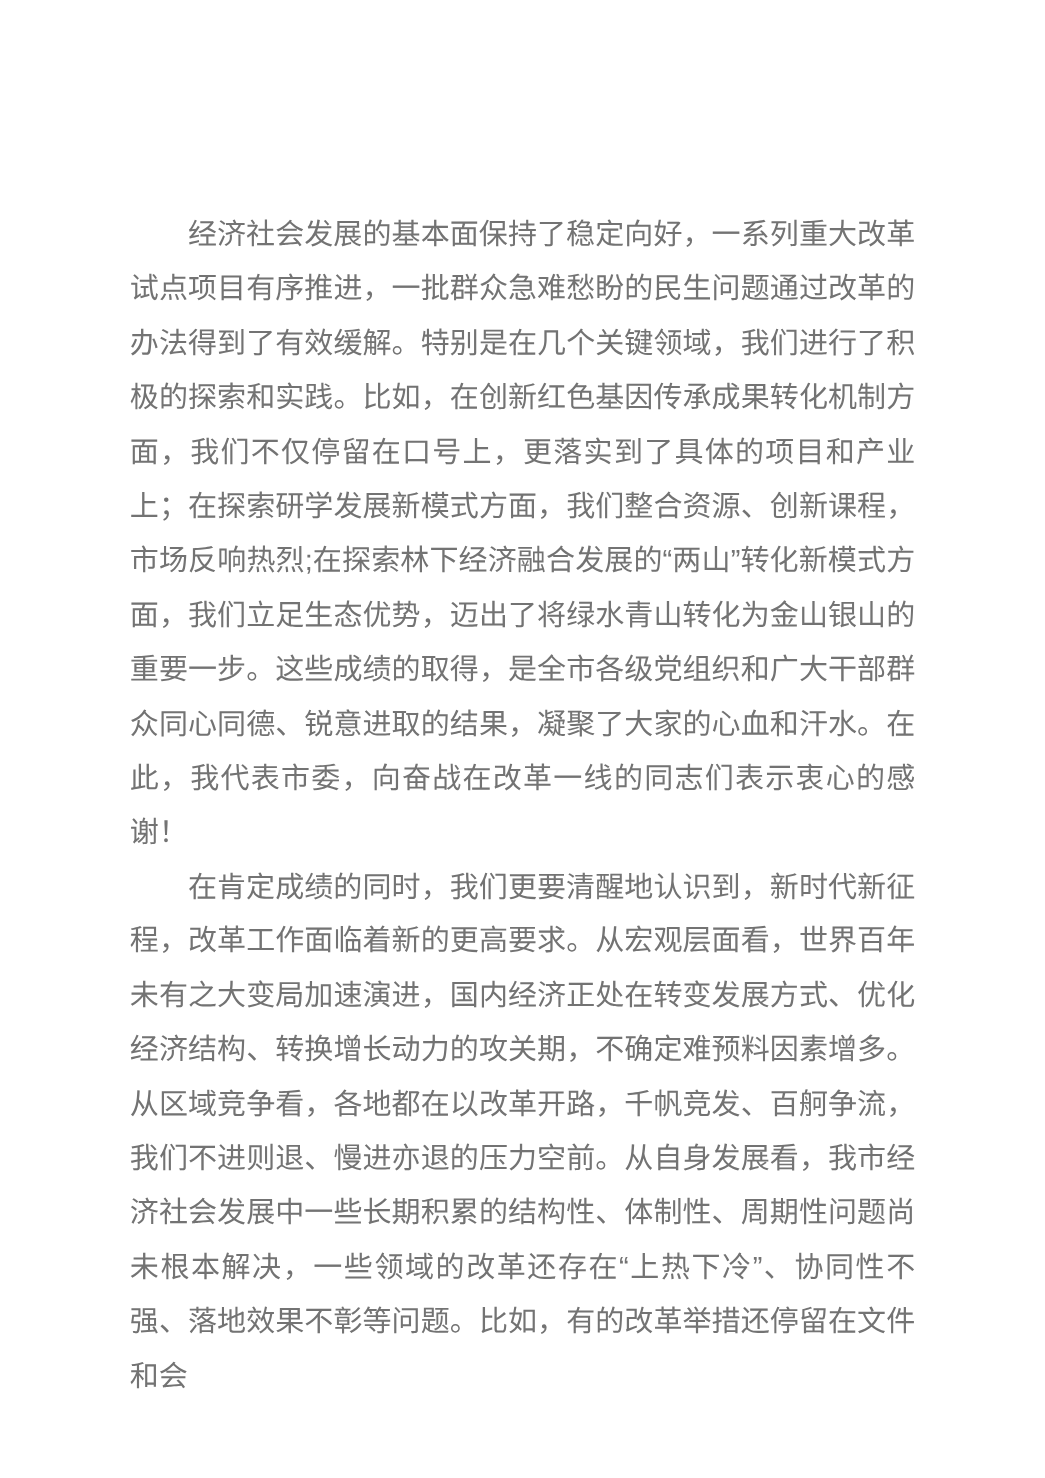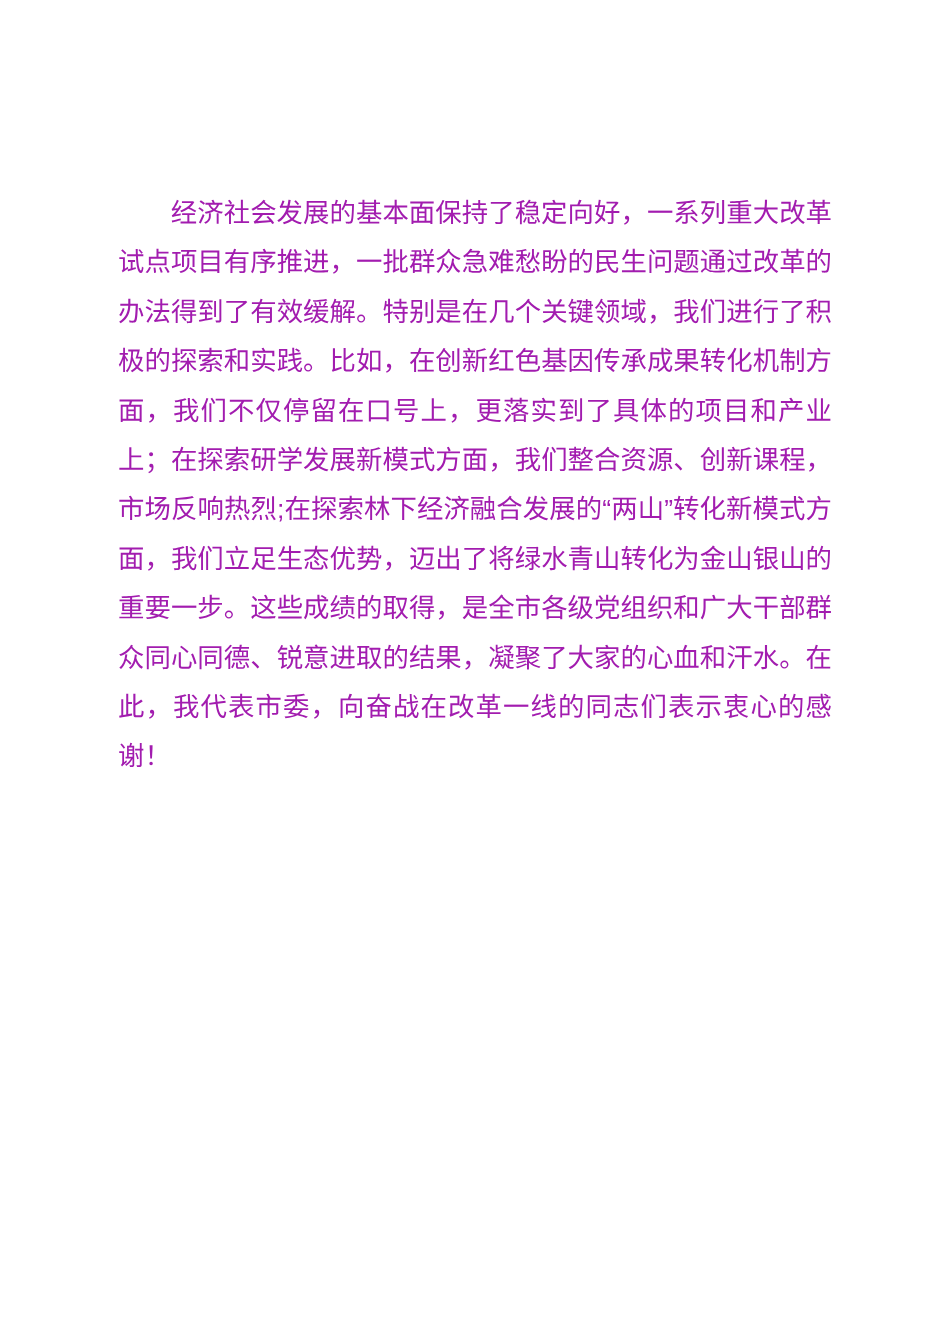--- a/index.html
+++ b/index.html
@@ -18,27 +18,28 @@
   }
   .doc-content {
     width: 714px;
   }
   .para {
     margin: 0;
     padding: 0;
     font-family: "Liberation Sans", "DejaVu Sans", sans-serif;
     font-size: 26.4px;
     line-height: 49.4px;
-    color: #a21caf;
+    color: #737373;
     text-align: justify;
     text-indent: 2em;
     word-break: break-all;
     letter-spacing: 0;
   }
 </style>
 </head>
 <body>
 
 <div class="page">
   <div class="doc-content">
     <p class="para">经济社会发展的基本面保持了稳定向好，一系列重大改革试点项目有序推进，一批群众急难愁盼的民生问题通过改革的办法得到了有效缓解。特别是在几个关键领域，我们进行了积极的探索和实践。比如，在创新红色基因传承成果转化机制方面，我们不仅停留在口号上，更落实到了具体的项目和产业上；在探索研学发展新模式方面，我们整合资源、创新课程，市场反响热烈;在探索林下经济融合发展的“两山”转化新模式方面，我们立足生态优势，迈出了将绿水青山转化为金山银山的重要一步。这些成绩的取得，是全市各级党组织和广大干部群众同心同德、锐意进取的结果，凝聚了大家的心血和汗水。在此，我代表市委，向奋战在改革一线的同志们表示衷心的感谢！</p>
+    <p class="para">在肯定成绩的同时，我们更要清醒地认识到，新时代新征程，改革工作面临着新的更高要求。从宏观层面看，世界百年未有之大变局加速演进，国内经济正处在转变发展方式、优化经济结构、转换增长动力的攻关期，不确定难预料因素增多。从区域竞争看，各地都在以改革开路，千帆竞发、百舸争流，我们不进则退、慢进亦退的压力空前。从自身发展看，我市经济社会发展中一些长期积累的结构性、体制性、周期性问题尚未根本解决，一些领域的改革还存在“上热下冷”、协同性不强、落地效果不彰等问题。比如，有的改革举措还停留在文件和会</p>
   </div>
 </div>
 
 </body></html>

